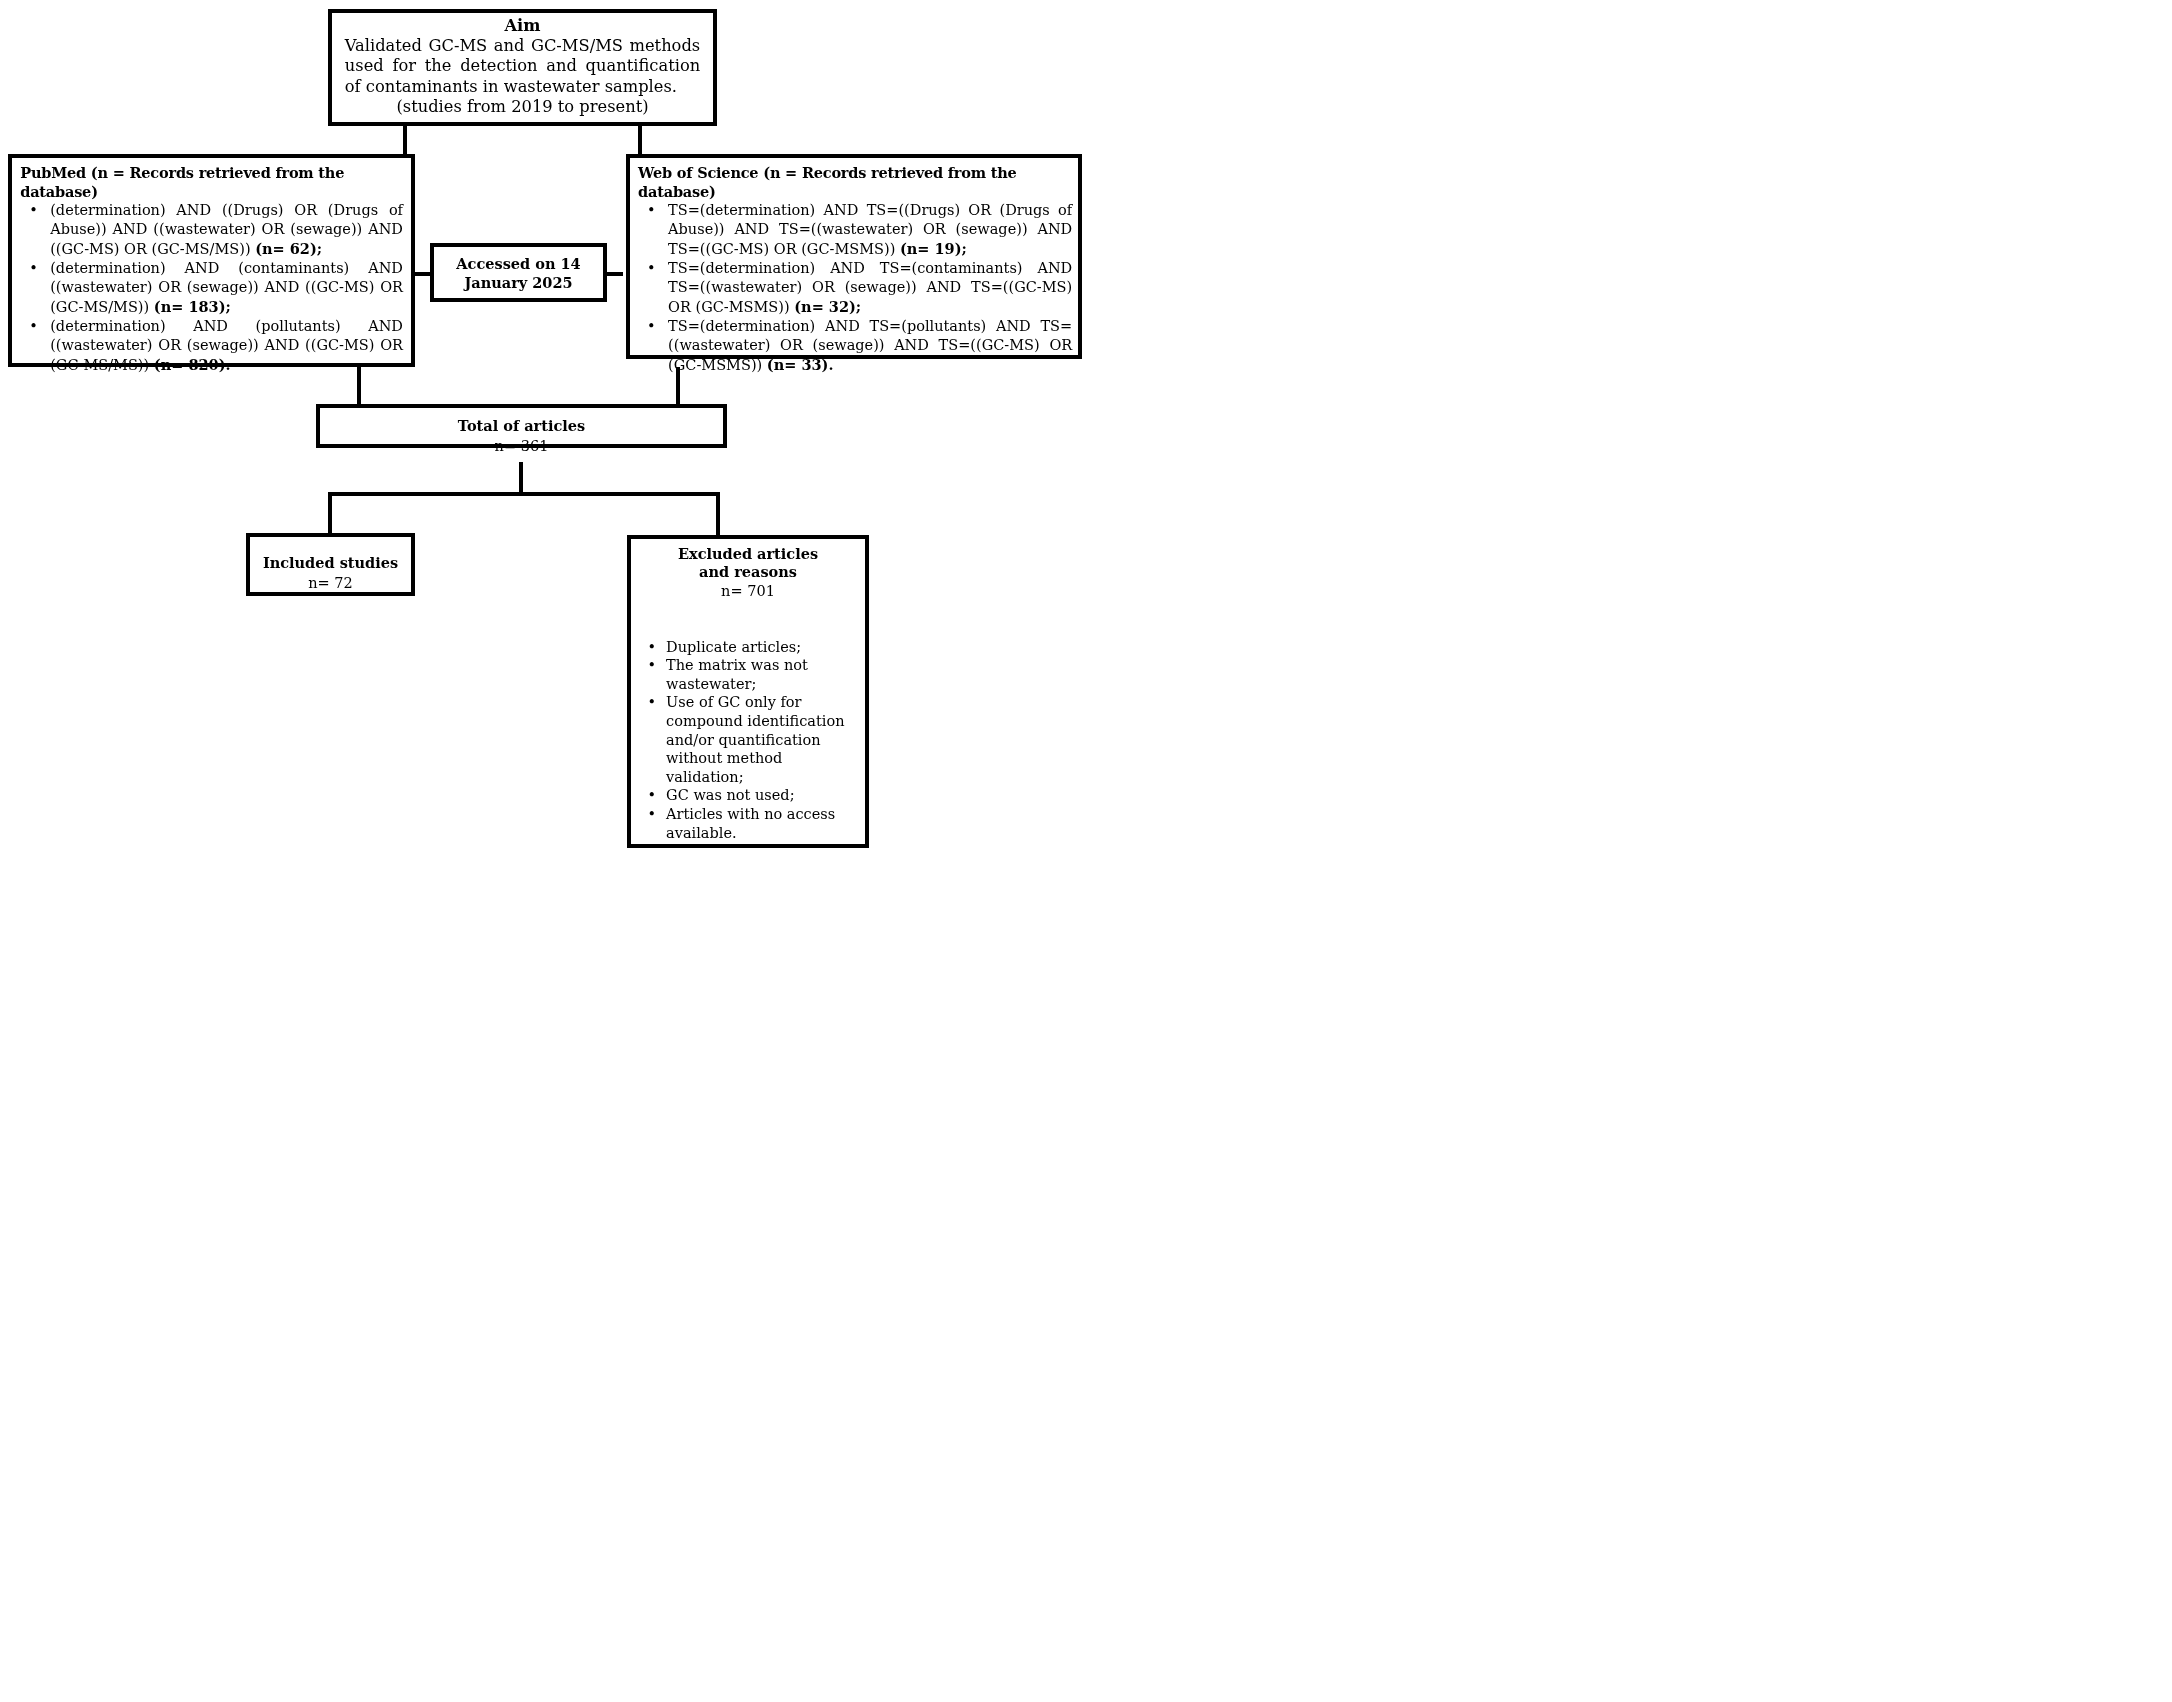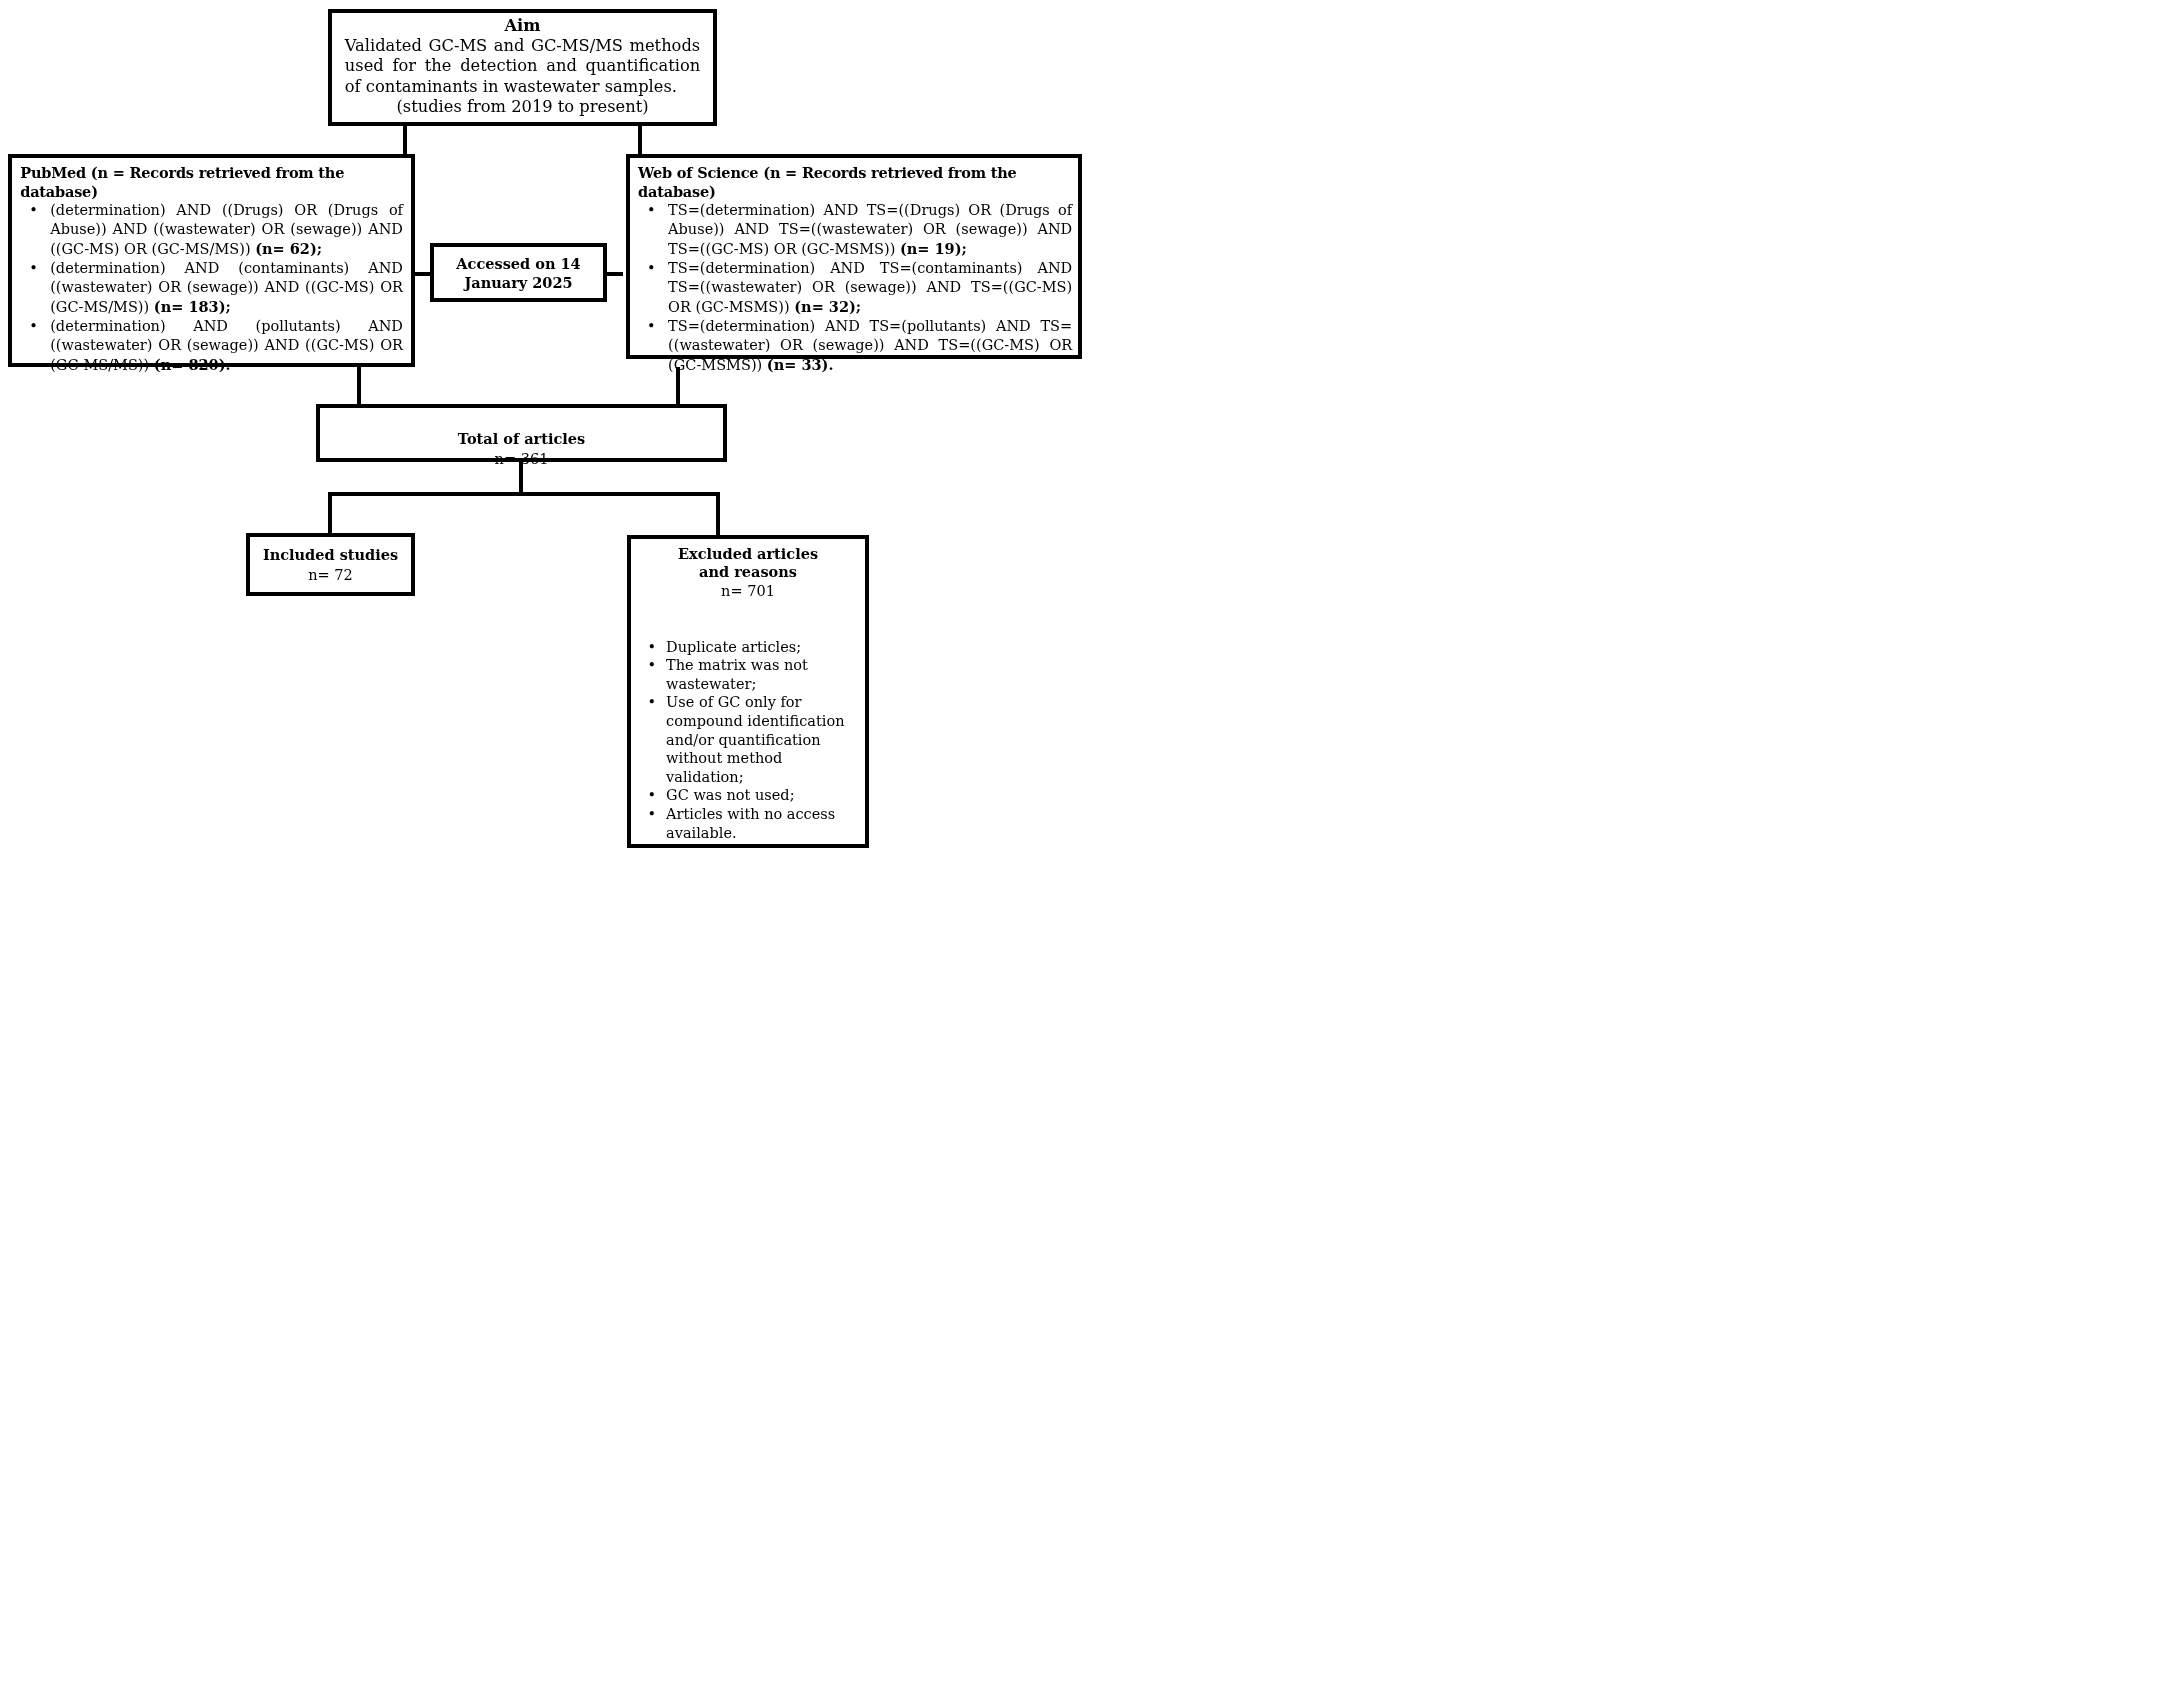--- a/index.html
+++ b/index.html
@@ -54,30 +54,30 @@
   #accessed-box {
     left: 430px; top: 243px; width: 177px; height: 59px;
     padding-top: 7px;
     font-size: 14.5px; line-height: 19px;
     font-weight: bold; text-align: center;
   }
   .accessed-text { max-width: 134px; margin: 0 auto; }
 
   
   #total-box {
-    left: 316px; top: 404px; width: 411px; height: 58px;
-    padding-top: 21px;
+    left: 316px; top: 404px; width: 411px; height: 44px;
+    padding-top: 8px;
     font-size: 14.5px; line-height: 20px; text-align: center;
   }
   .box-title-bold { font-weight: bold; }
 
   
   #included-box {
     left: 246px; top: 533px; width: 169px; height: 63px;
-    padding-top: 8px;
+    padding-top: 16px;
     font-size: 14.5px; line-height: 20px; text-align: center;
   }
 
   
   #excluded-box {
     left: 591px; top: 535px; width: 242px; height: 313px;
     padding: 5.8px 8.1px 0 8.1px;
     font-size: 14.5px; line-height: 18.6px; margin-left: 36px;
   }
   .exc-title { text-align: center; font-weight: bold; max-width: 175px; margin: 0 auto; }

